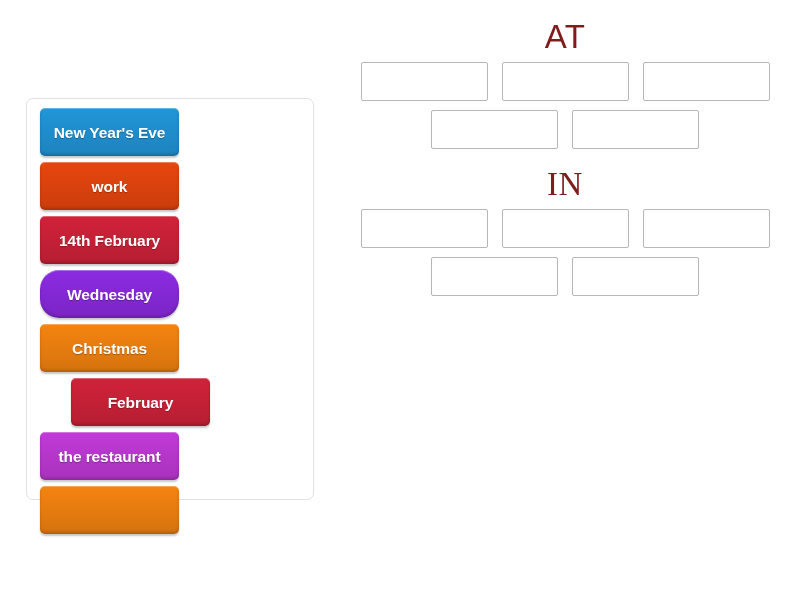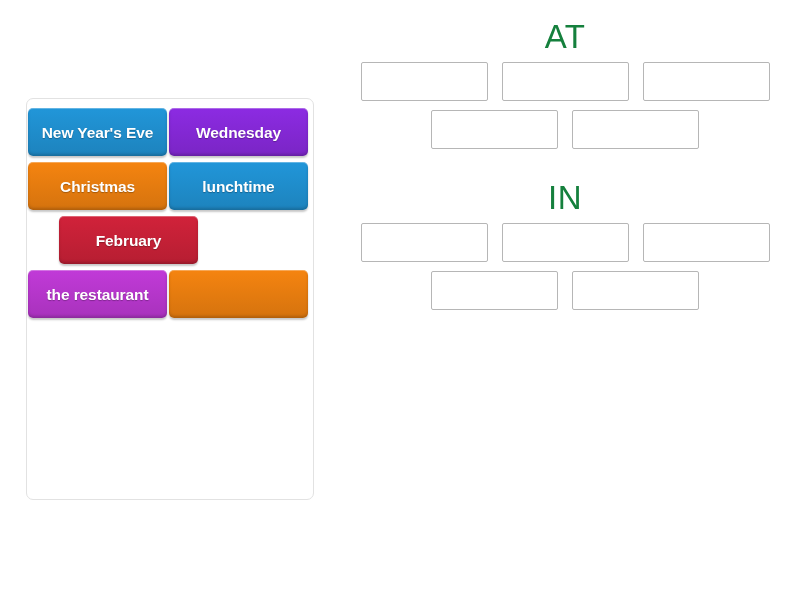--- a/index.html
+++ b/index.html
@@ -24,21 +24,21 @@
   
   #tile-tray {
     position: absolute;
     left: 26px;
     top: 98px;
     width: 288px;
     height: 402px;
     background: #ffffff;
     border: 1px solid #e2e2e2;
     border-radius: 7px;
-    padding: 6px 0;
+    padding: 6px 12px;
     display: flex;
     flex-wrap: wrap;
     align-content: flex-start;
   }
 
   .tile {
     width: 139px;
     height: 48px;
     margin: 3px 1px;
     border-radius: 5px;
@@ -70,21 +70,21 @@
     width: 440px;
     height: 566px;
   }
 
   .group { width: 440px; }
 
   .group-title {
     text-align: center;
     font-size: 33px;
     font-weight: 400;
-    color: #15803d;
+    color: #7f1d1d;
     line-height: 38px;
     letter-spacing: 0.5px;
     user-select: none;
   }
 
   .zone-row {
     display: flex;
     justify-content: center;
     gap: 14px;
   }
@@ -92,39 +92,42 @@
   .zone-row.row-2 { margin-top: 9px; }
 
   .drop-zone {
     width: 127px;
     height: 39px;
     border: 1px solid #b6b6b6;
     border-radius: 2px;
     background: #ffffff;
   }
 
-  .group + .group { margin-top: 30px; }
+  .group + .group { margin-top: 16px; font-family: Liberation Serif, serif; }
 </style>
 </head>
 <body>
 
 <div id="stage">
 
   <div id="tile-tray">
       <div class="tile" style="background: linear-gradient(rgb(33, 150, 217) 0%, rgb(29, 131, 189) 100%);">
         <span>New Year's Eve</span>
       </div>
-      <div class="tile" style="background: linear-gradient(rgb(140, 43, 226) 0%, rgb(122, 37, 197) 100%);">
+      <div class="tile" style="background: linear-gradient(rgb(232, 70, 14) 0%, rgb(202, 61, 12) 100%);">
+        <span>work</span>
+      </div>
+      <div class="tile" style="background: linear-gradient(rgb(209, 34, 58) 0%, rgb(182, 30, 50) 100%);">
+        <span>14th February</span>
+      </div>
+      <div class="tile" style="background: linear-gradient(rgb(140, 43, 226) 0%, rgb(122, 37, 197) 100%); border-radius: 19px;">
         <span>Wednesday</span>
       </div>
       <div class="tile" style="background: linear-gradient(rgb(245, 132, 16) 0%, rgb(213, 115, 14) 100%); justify-content: center;">
         <span>Christmas</span>
-      </div>
-      <div class="tile" style="background: linear-gradient(rgb(33, 150, 217) 0%, rgb(29, 131, 189) 100%);">
-        <span>lunchtime</span>
       </div>
       <div class="tile" style="background: linear-gradient(rgb(209, 34, 58) 0%, rgb(182, 30, 50) 100%); margin-left: 32px;">
         <span>February</span>
       </div>
       <div class="tile" style="background: linear-gradient(rgb(193, 58, 216) 0%, rgb(168, 50, 188) 100%);">
         <span>the restaurant</span>
       </div>
       <div class="tile" style="background: linear-gradient(rgb(245, 132, 16) 0%, rgb(213, 115, 14) 100%);"></div>
     </div>
 

